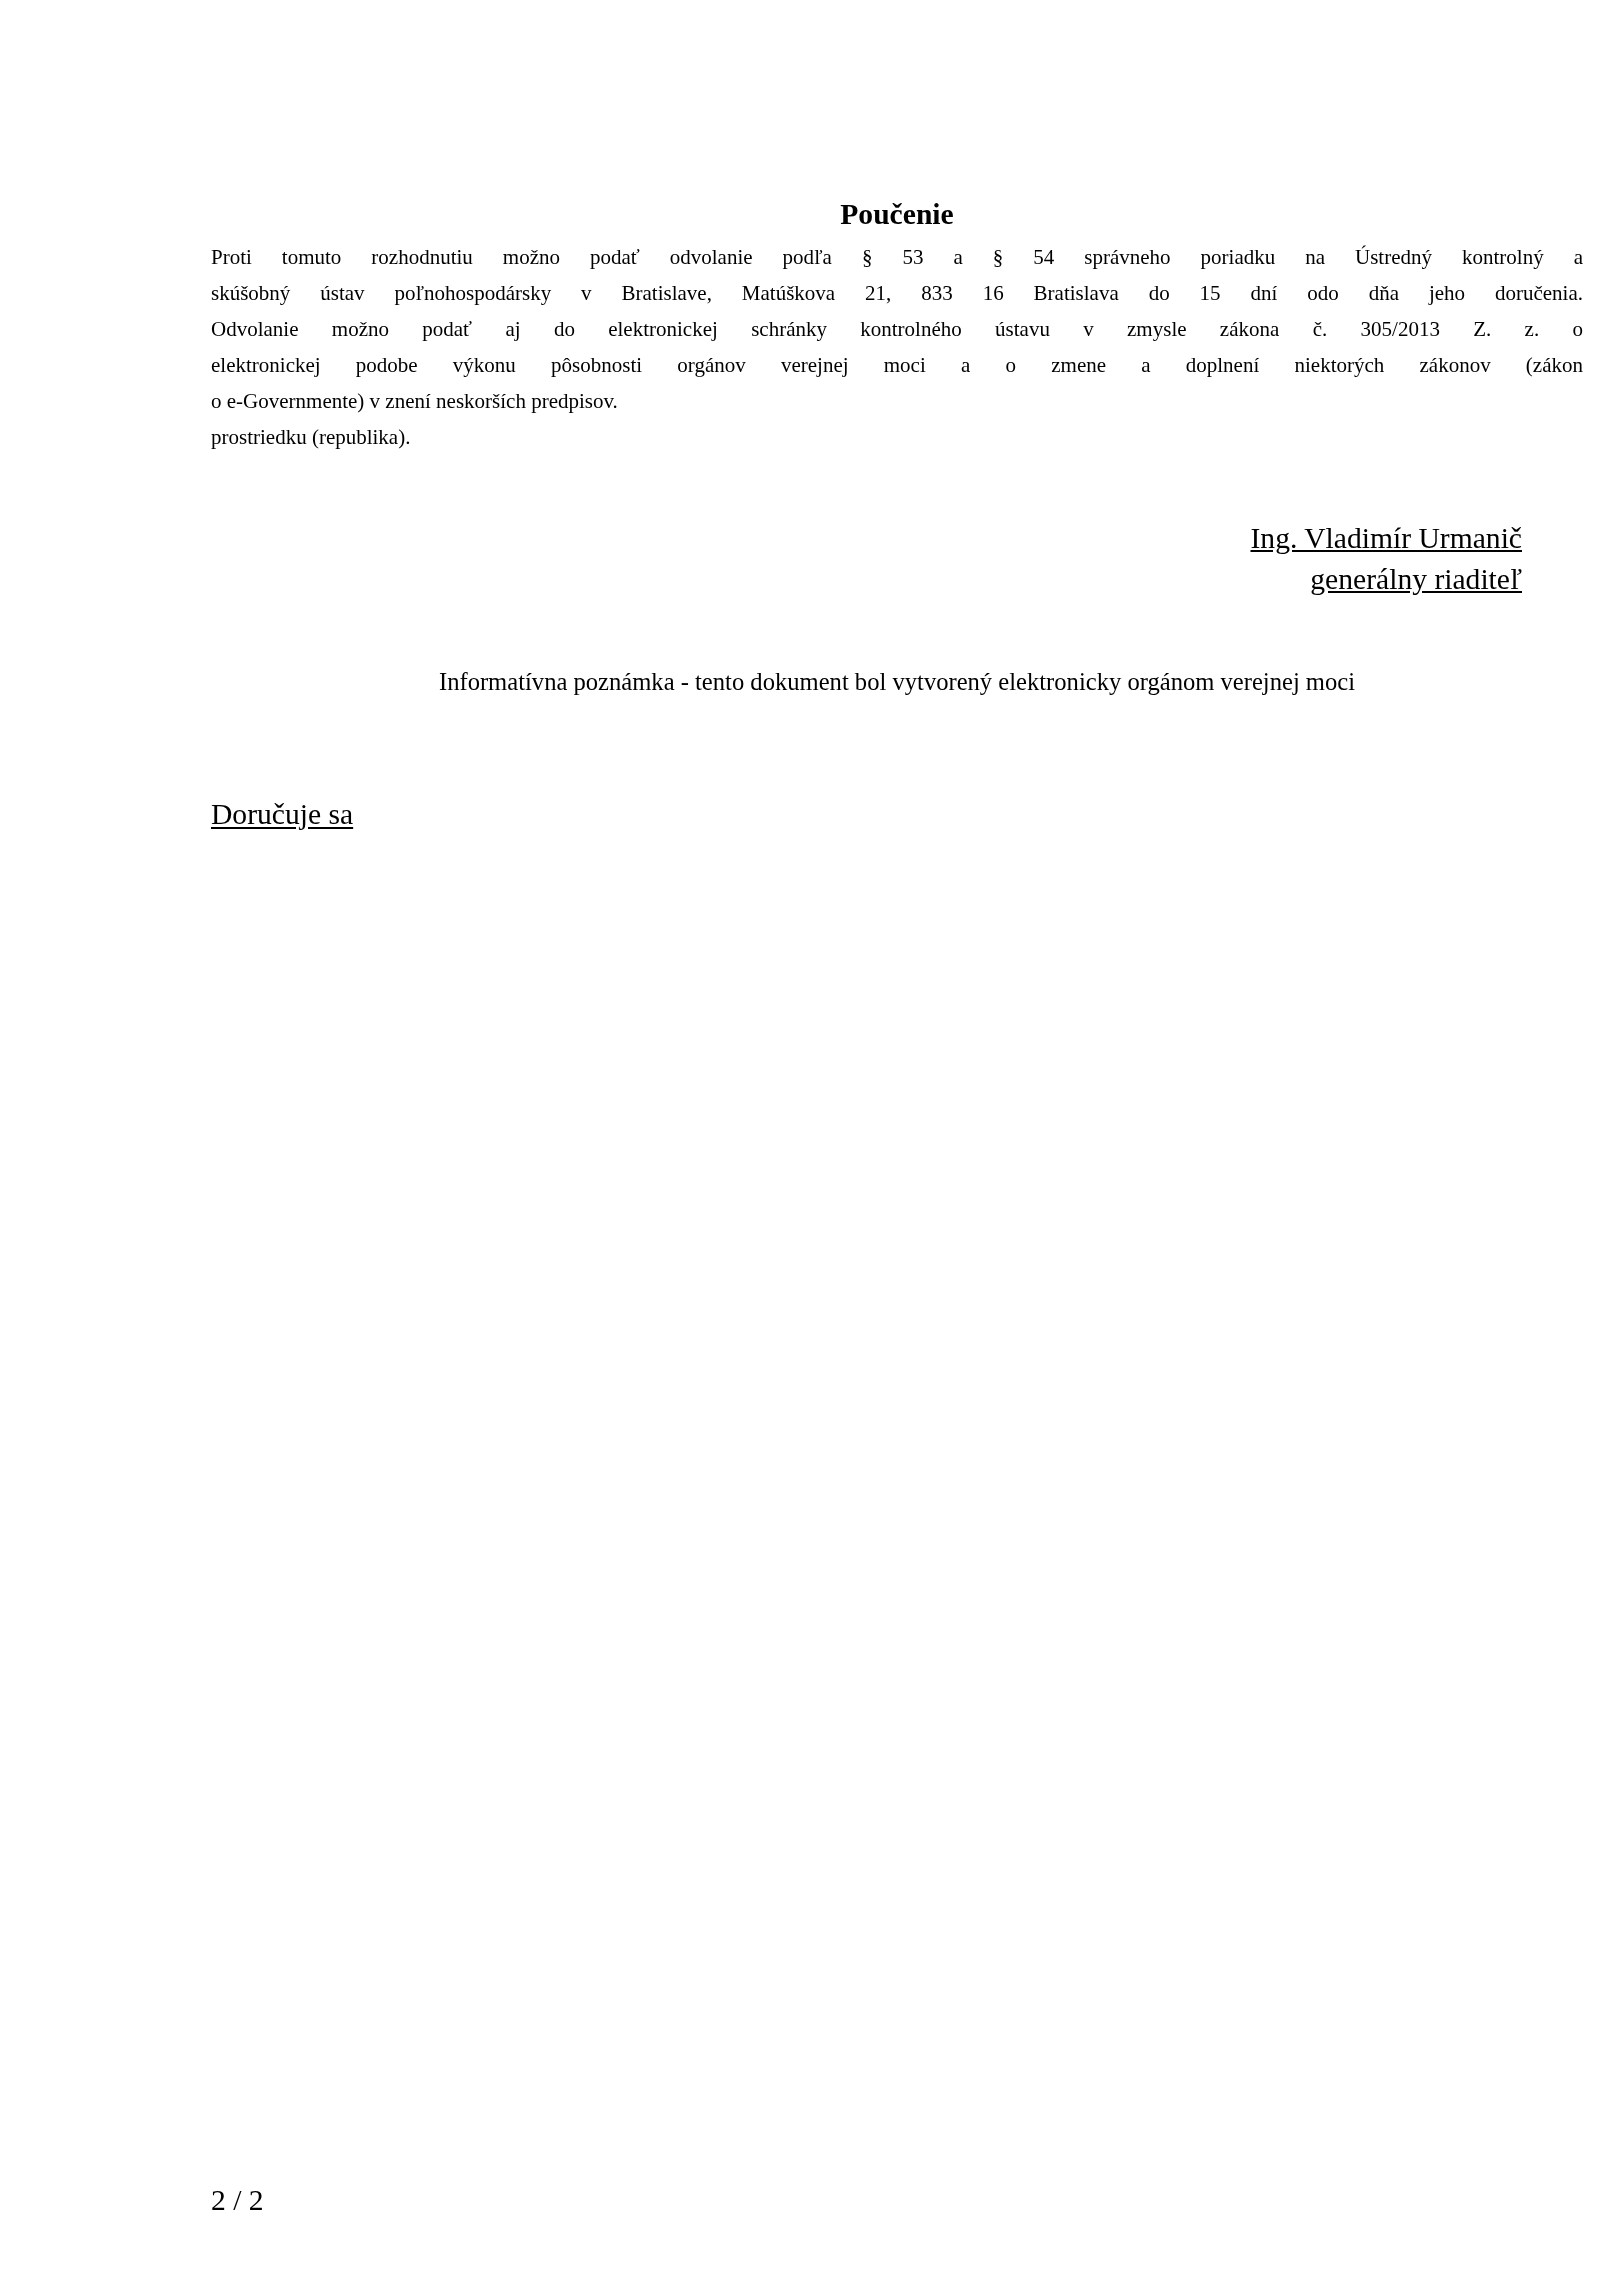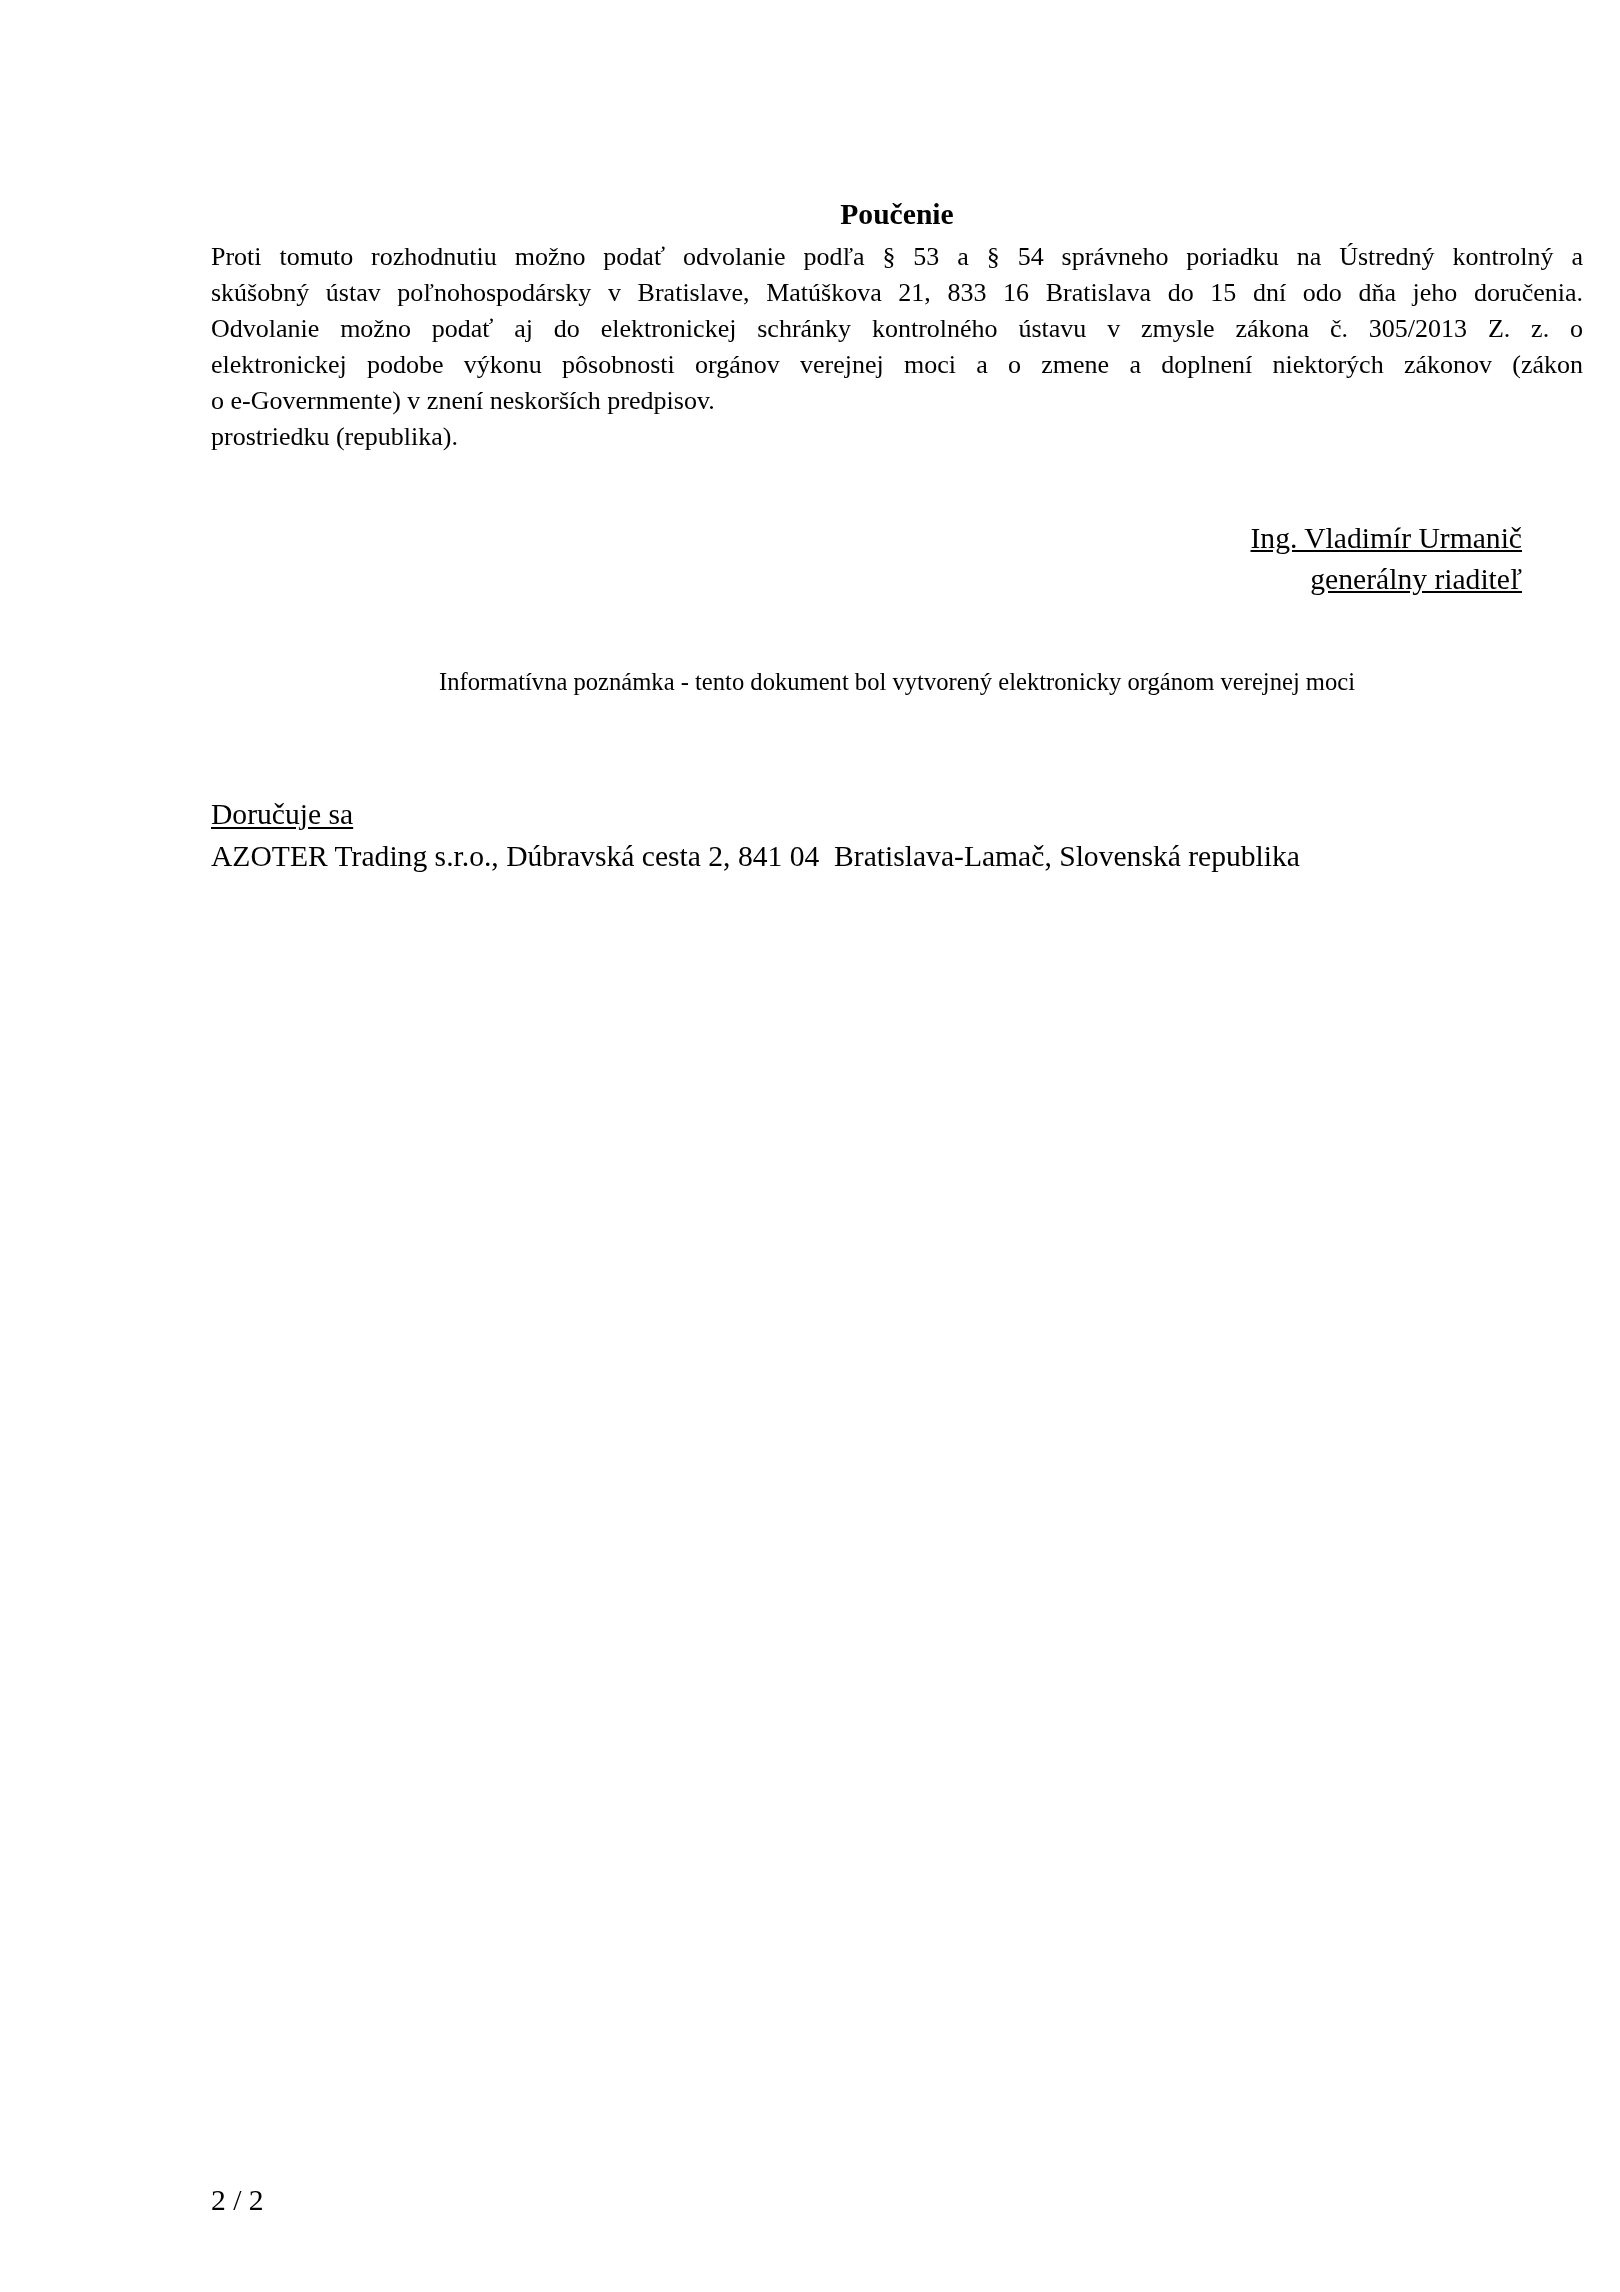--- a/index.html
+++ b/index.html
@@ -31,21 +31,21 @@
   }
   .doc-title {
     top: 196px;
     font-size: 29.6px;
     line-height: 36px;
     font-weight: bold;
     text-align: center;
   }
   .body-block {
     top: 239px;
-    font-size: 26px;
+    font-size: 21px;
     line-height: 36px;
   }
   
   .jline {
     text-align: justify;
     text-align-last: justify;
   }
   .pline {
     text-align: left;
   }
@@ -106,18 +106,17 @@
     <div>Ing. Vladimír Urmanič</div>
     <div>generálny riaditeľ</div>
   </div>
 
   <div class="col info-note">Informatívna poznámka - tento dokument bol vytvorený elektronicky orgánom verejnej moci</div>
 
   <div class="col delivery-heading">
     <span>Doručuje sa</span>
   </div>
 
-  <div class="col delivery-recipient">AZOTER Trading s.r.o., Dúbravská cesta 2, 841 04  Bratislava-Lamač, Slovenská republika</div>
 
   <div class="col page-number">2 / 2</div>
 
 </div>
 
 
 </body></html>

